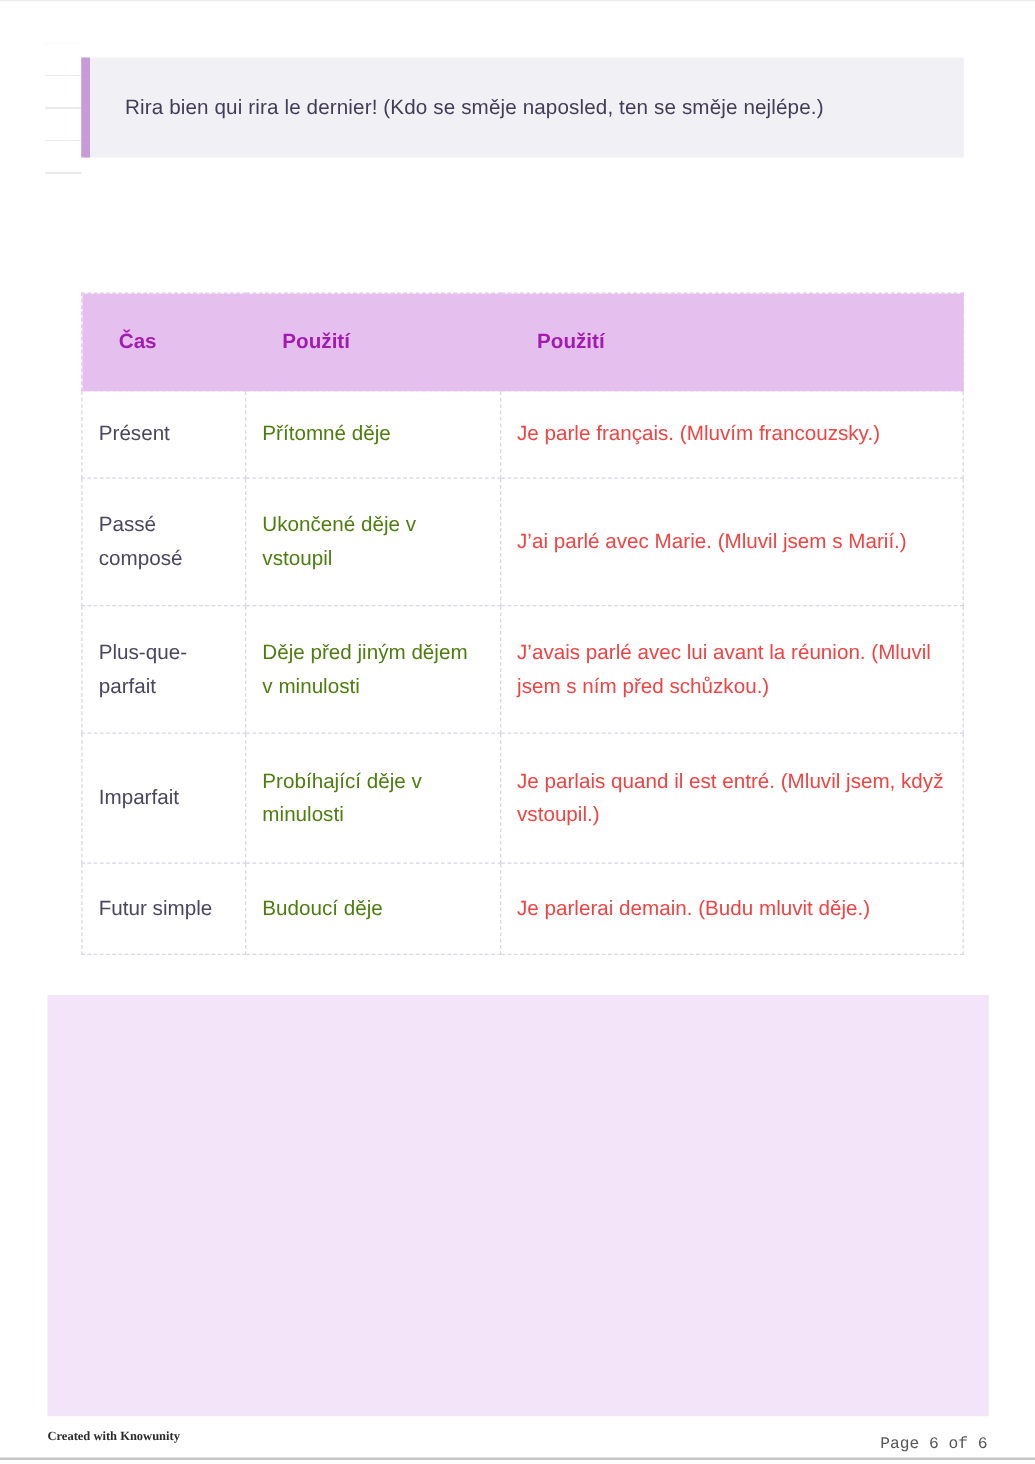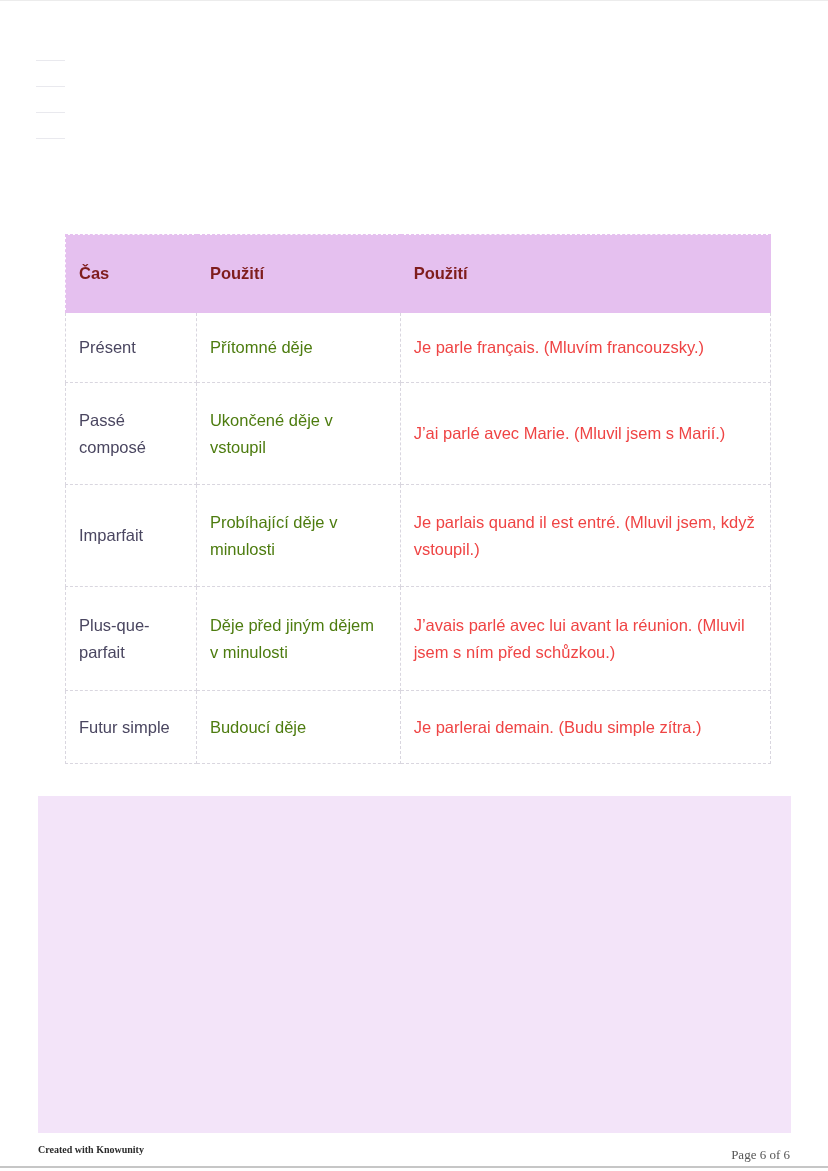--- a/index.html
+++ b/index.html
@@ -45,24 +45,24 @@
   table.tense-table th, table.tense-table td {
     border: 1px dashed #d9d6df;
     vertical-align: middle;
     text-align: left;
     font-size: 16.5px;
     line-height: 1.62;
   }
   table.tense-table thead tr { height: 78px; }
   table.tense-table th {
     background: #e5c0ef;
-    color: #7f1d1d;
+    color: #a21caf;
     font-weight: 700;
     border-color: #e5c0ef;
-    padding: 0 13px;
+    padding: 0 29px;
   }
   table.tense-table td { padding: 12px 13px; }
   td.c1 { width: 131px; color: #4a4660; }
   td.c2 { width: 204px; color: #4d7c0f; }
   td.c3 { width: 371px; color: #ef4444; }
   tbody tr:nth-child(1) { height: 70px; }
   tbody tr:nth-child(2) { height: 102px; }
   tbody tr:nth-child(3) { height: 102px; }
   tbody tr:nth-child(4) { height: 104px; }
   tbody tr:nth-child(5) { height: 73px; }
@@ -72,35 +72,38 @@
     background: #f3e4f9;
   }
   
   .footer-left {
     position: absolute; left: 38px; top: 1143px;
     font-family: "Liberation Serif", serif;
     font-size: 10px; font-weight: 700; color: #2b2b2b;
   }
   .footer-right {
     position: absolute; right: 38px; top: 1146px;
-    font-family: Liberation Serif, serif;
+    font-family: Liberation Mono, monospace;
     font-size: 13px; color: #555555;
   }
   .bottom-rule {
     position: absolute; left: 0; right: 0; top: 1165px; height: 2px;
     background: #c6c6c6;
   }
 </style>
 </head>
 <body>
 
 <div class="page">
 
   <div class="ruled-lines"></div>
 
+  <div class="quote-box">
+    <div class="quote-text">Rira bien qui rira le dernier! (Kdo se směje naposled, ten se směje nejlépe.)</div>
+  </div>
 
 
   <table class="tense-table">
     <thead>
       <tr>
         <th>Čas</th>
         <th>Použití</th>
         <th>Použití</th>
       </tr>
     </thead>
@@ -109,33 +112,33 @@
         <td class="c1">Présent</td>
         <td class="c2">Přítomné děje</td>
         <td class="c3">Je parle français. (Mluvím francouzsky.)</td>
       </tr>
       <tr>
         <td class="c1">Passé composé</td>
         <td class="c2">Ukončené děje v vstoupil</td>
         <td class="c3">J’ai parlé avec Marie. (Mluvil jsem s Marií.)</td>
       </tr>
       <tr>
+        <td class="c1">Plus-que-parfait</td>
+        <td class="c2">Děje před jiným dějem v minulosti</td>
+        <td class="c3">J’avais parlé avec lui avant la réunion. (Mluvil jsem s ním před schůzkou.)</td>
+      </tr>
+      <tr>
         <td class="c1">Imparfait</td>
         <td class="c2">Probíhající děje v minulosti</td>
         <td class="c3">Je parlais quand il est entré. (Mluvil jsem, když vstoupil.)</td>
       </tr>
       <tr>
-        <td class="c1">Plus-que-parfait</td>
-        <td class="c2">Děje před jiným dějem v minulosti</td>
-        <td class="c3">J’avais parlé avec lui avant la réunion. (Mluvil jsem s ním před schůzkou.)</td>
-      </tr>
-      <tr>
         <td class="c1">Futur simple</td>
         <td class="c2">Budoucí děje</td>
-        <td class="c3">Je parlerai demain. (Budu simple zítra.)</td>
+        <td class="c3">Je parlerai demain. (Budu mluvit děje.)</td>
       </tr>
     </tbody>
   </table>
 
   <div class="lavender-box"></div>
 
   <div class="footer-left">Created with Knowunity</div>
   <div class="footer-right">Page 6 of 6</div>
   <div class="bottom-rule"></div>
 

